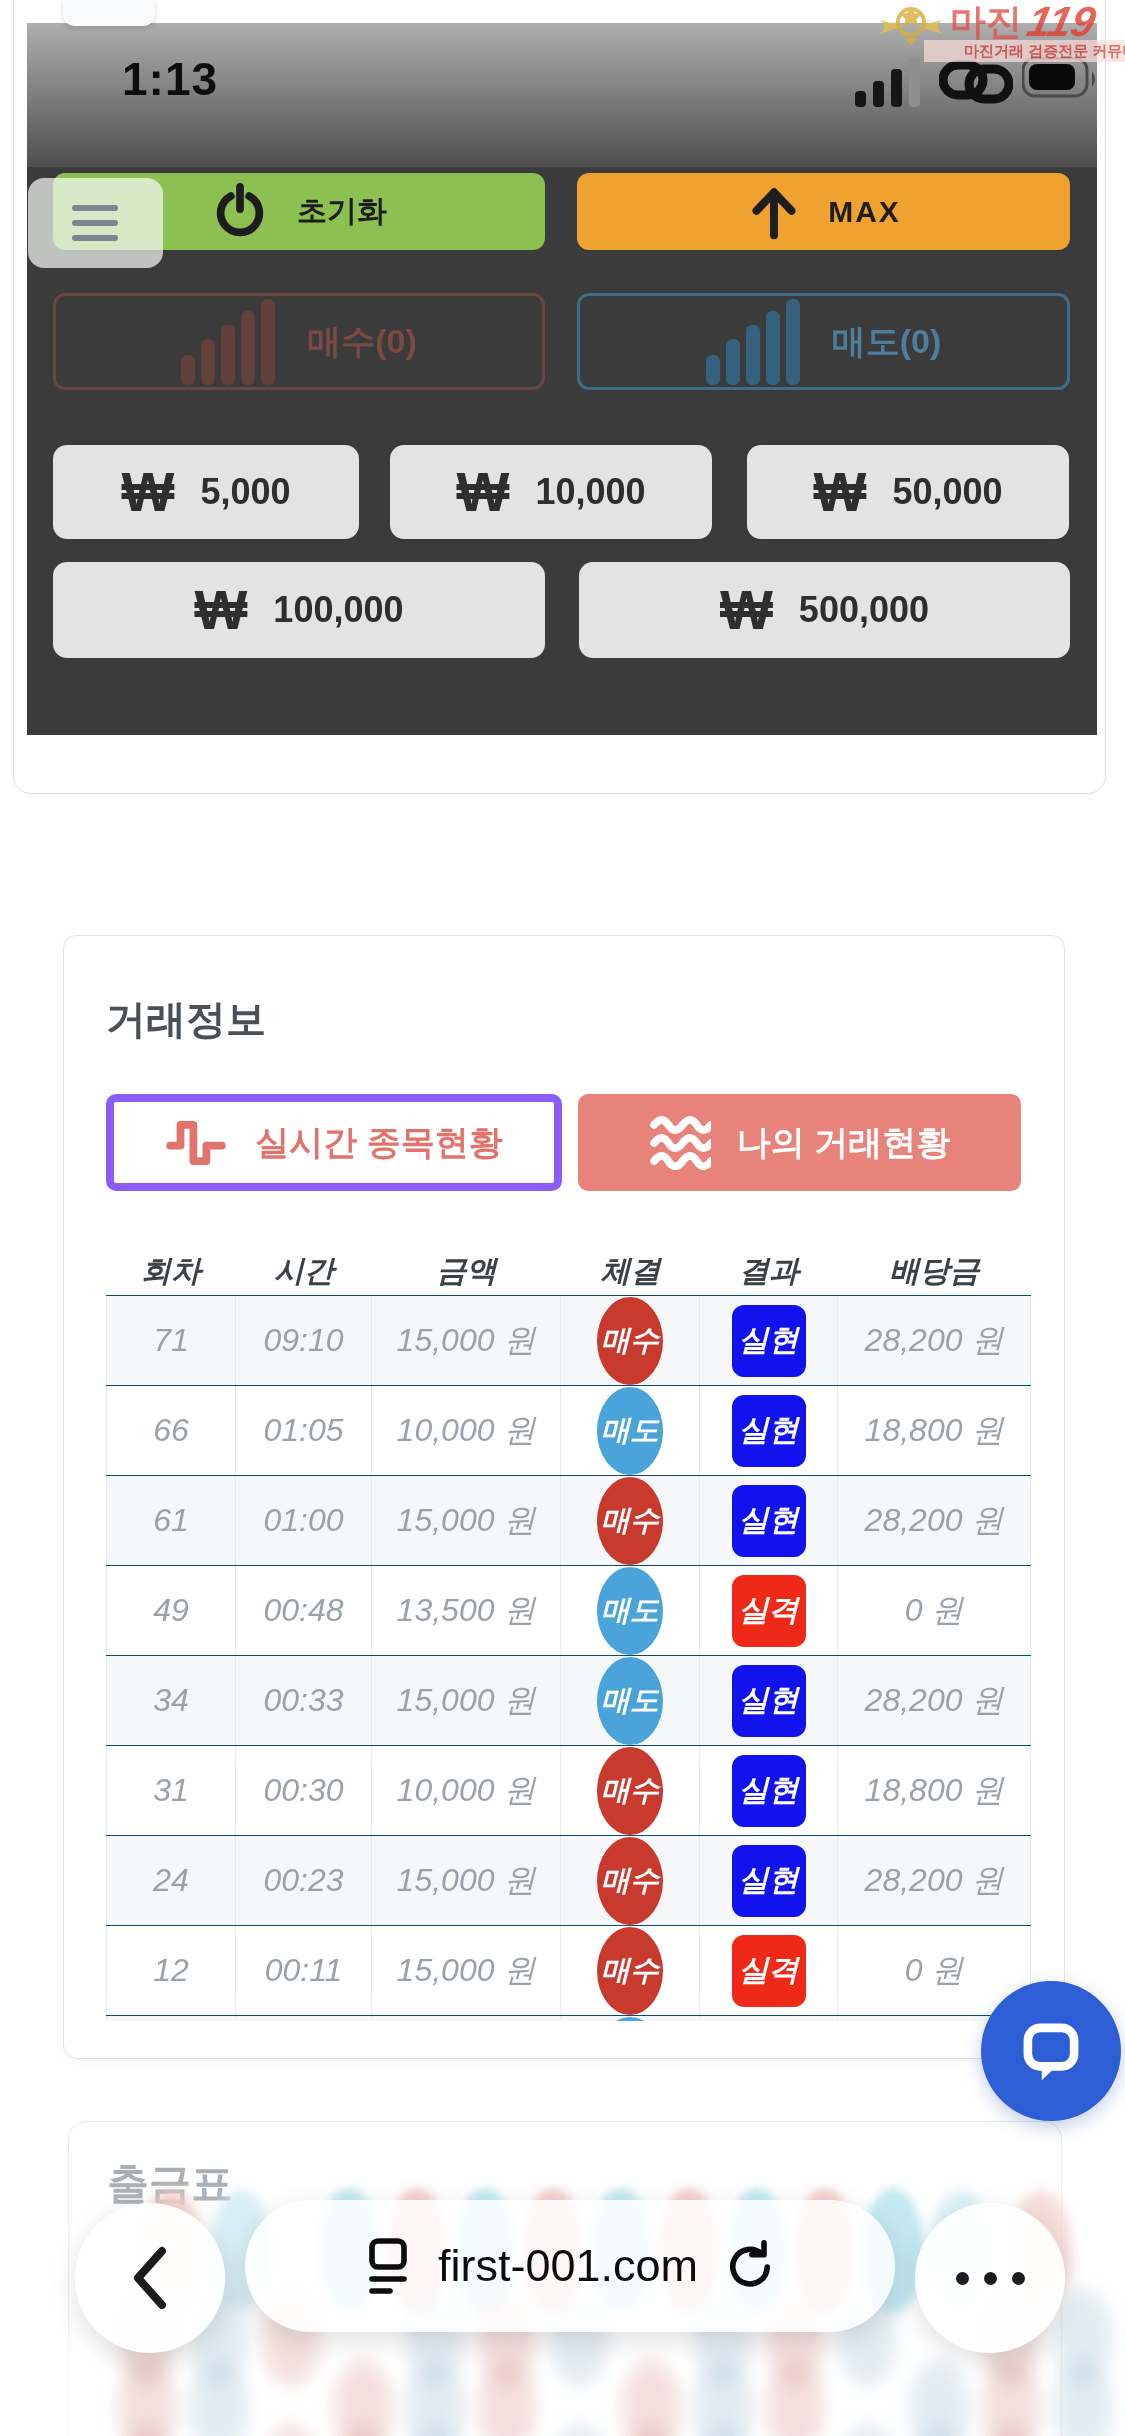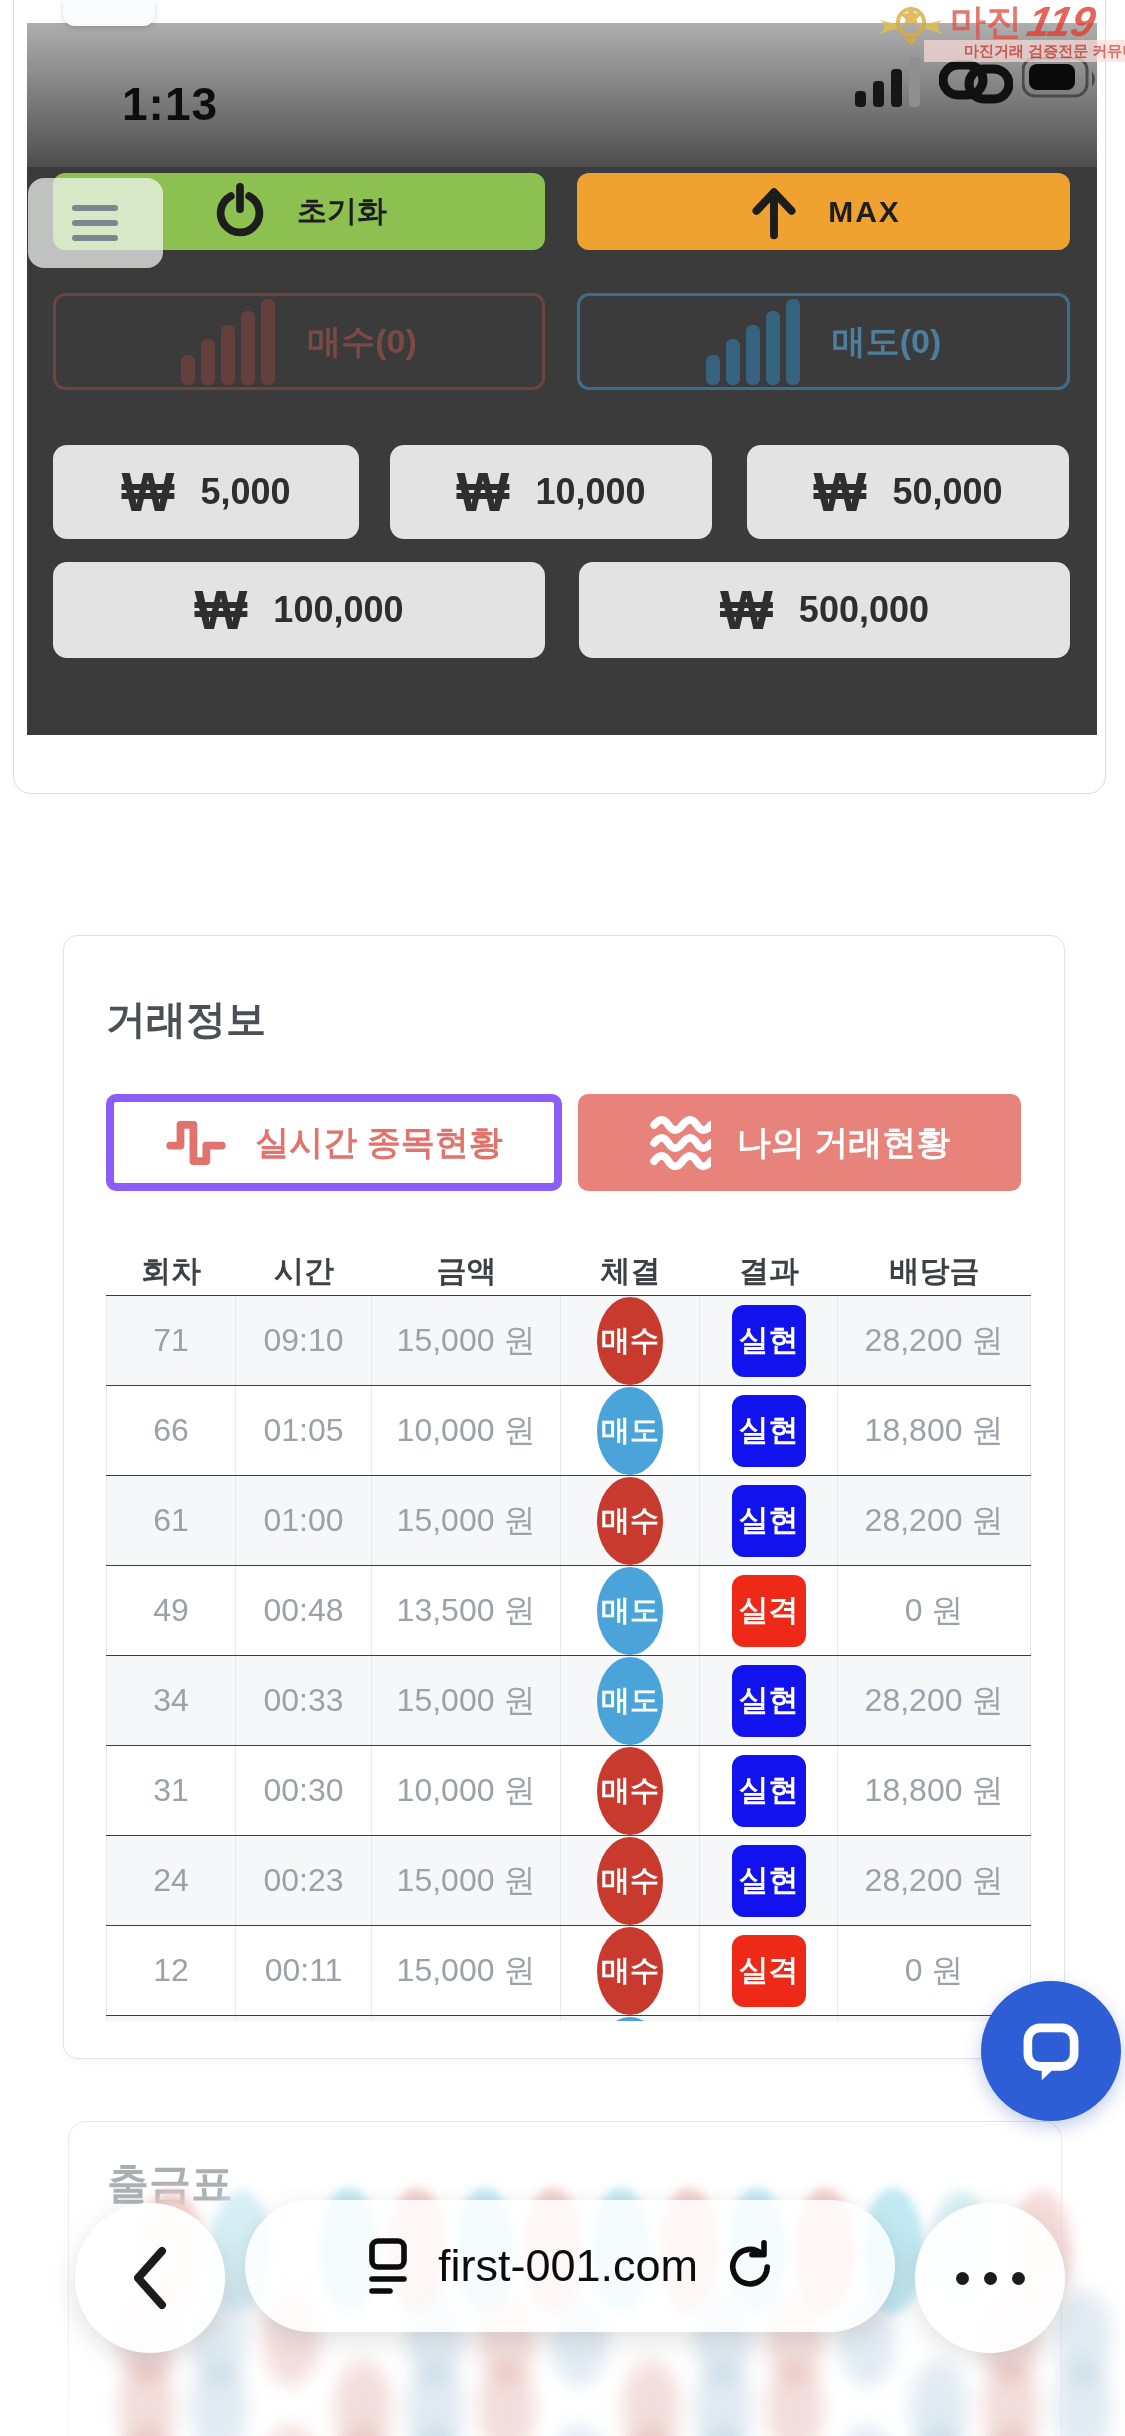--- a/index.html
+++ b/index.html
@@ -6,21 +6,21 @@
   body{width:1125px;height:2436px;position:relative;overflow:hidden;background:#fff;
        font-family:"Liberation Sans","DejaVu Sans",sans-serif;}
   .abs{position:absolute;}
 
   
   .top-card{left:13px;top:-30px;width:1091px;height:822px;border:1.5px solid #d9dcdf;
             border-radius:18px;background:#fff;overflow:hidden;}
   .shot{position:absolute;left:13px;top:52px;width:1070px;height:712px;overflow:hidden;}
   .grad{position:absolute;left:0;top:0;width:1070px;height:144px;
         background:linear-gradient(#aeaeae,#4e4e4e);}
-  .time{position:absolute;left:95px;top:54px;font-size:46px;font-weight:600;color:#0d0d0d;letter-spacing:1px;}
+  .time{position:absolute;left:95px;top:29px;font-size:46px;font-weight:600;color:#0d0d0d;letter-spacing:1px;}
   .dark{position:absolute;left:0;top:144px;width:1070px;height:568px;background:#3b3b3b;}
 
   .tab{left:63px;top:0;width:92px;height:26px;background:#fafbfd;border-radius:0 0 12px 12px;
        box-shadow:0 2px 6px rgba(0,0,0,.15);z-index:3;}
 
   
   .sig{position:absolute;left:828px;top:32px;width:78px;height:52px;}
   .chain{position:absolute;left:912px;top:28px;width:74px;height:58px;}
   .batt{position:absolute;left:995px;top:34px;width:76px;height:44px;}
 
@@ -59,21 +59,21 @@
   
   .trade-card{left:63px;top:935px;width:1000px;height:1122px;background:#fff;border:1.5px solid #e0e3e6;
               border-radius:14px;box-shadow:0 2px 10px rgba(0,0,0,.04);overflow:hidden;}
   .trade-title{position:absolute;left:42px;top:56px;font-size:40px;font-weight:800;color:#4a5055;}
   .btn-realtime{left:42px;top:158px;width:456px;height:97px;background:#fff;border:8px solid #8b5cf6;
                 border-radius:10px;gap:28px;}
   .btn-realtime .lbl{font-size:34px;font-weight:800;color:#e2736c;}
   .btn-mytrades{left:514px;top:158px;width:443px;height:97px;background:#e8837c;border-radius:10px;gap:26px;}
   .btn-mytrades .lbl{font-size:34px;font-weight:800;color:#fff;}
 
-  .ttable{position:absolute;left:42px;top:312px;width:925px;height:773px;overflow:hidden;font-size:32px;}
+  .ttable{position:absolute;left:42px;top:312px;width:925px;height:773px;overflow:hidden;font-size:32px;font-style:italic;}
   .thead{display:flex;height:47px;align-items:center;}
   .thead .tcell{font-size:30px;font-weight:800;color:#3c4146;}
   .trow{display:flex;height:89px;align-items:center;border-top:1px solid #0c4a6e;}
   .trow.alt{background:#f6f7f8;}
   .tcell{display:flex;align-items:center;justify-content:center;height:100%;box-sizing:border-box;}
   .trow .tcell{border-right:1px solid #e9eaec;color:#9aa1a9;}
   .trow .tcell:first-child{border-left:1px solid #e9eaec;}
   .c0{width:130px;}.c1{width:136px;}.c2{width:189px;}.c3{width:139px;}.c4{width:138px;}.c5{width:193px;}
   .side-badge{width:66px;height:88px;border-radius:50%;display:flex;align-items:center;justify-content:center;
               color:#fff;font-size:29px;font-weight:800;flex:none;}

